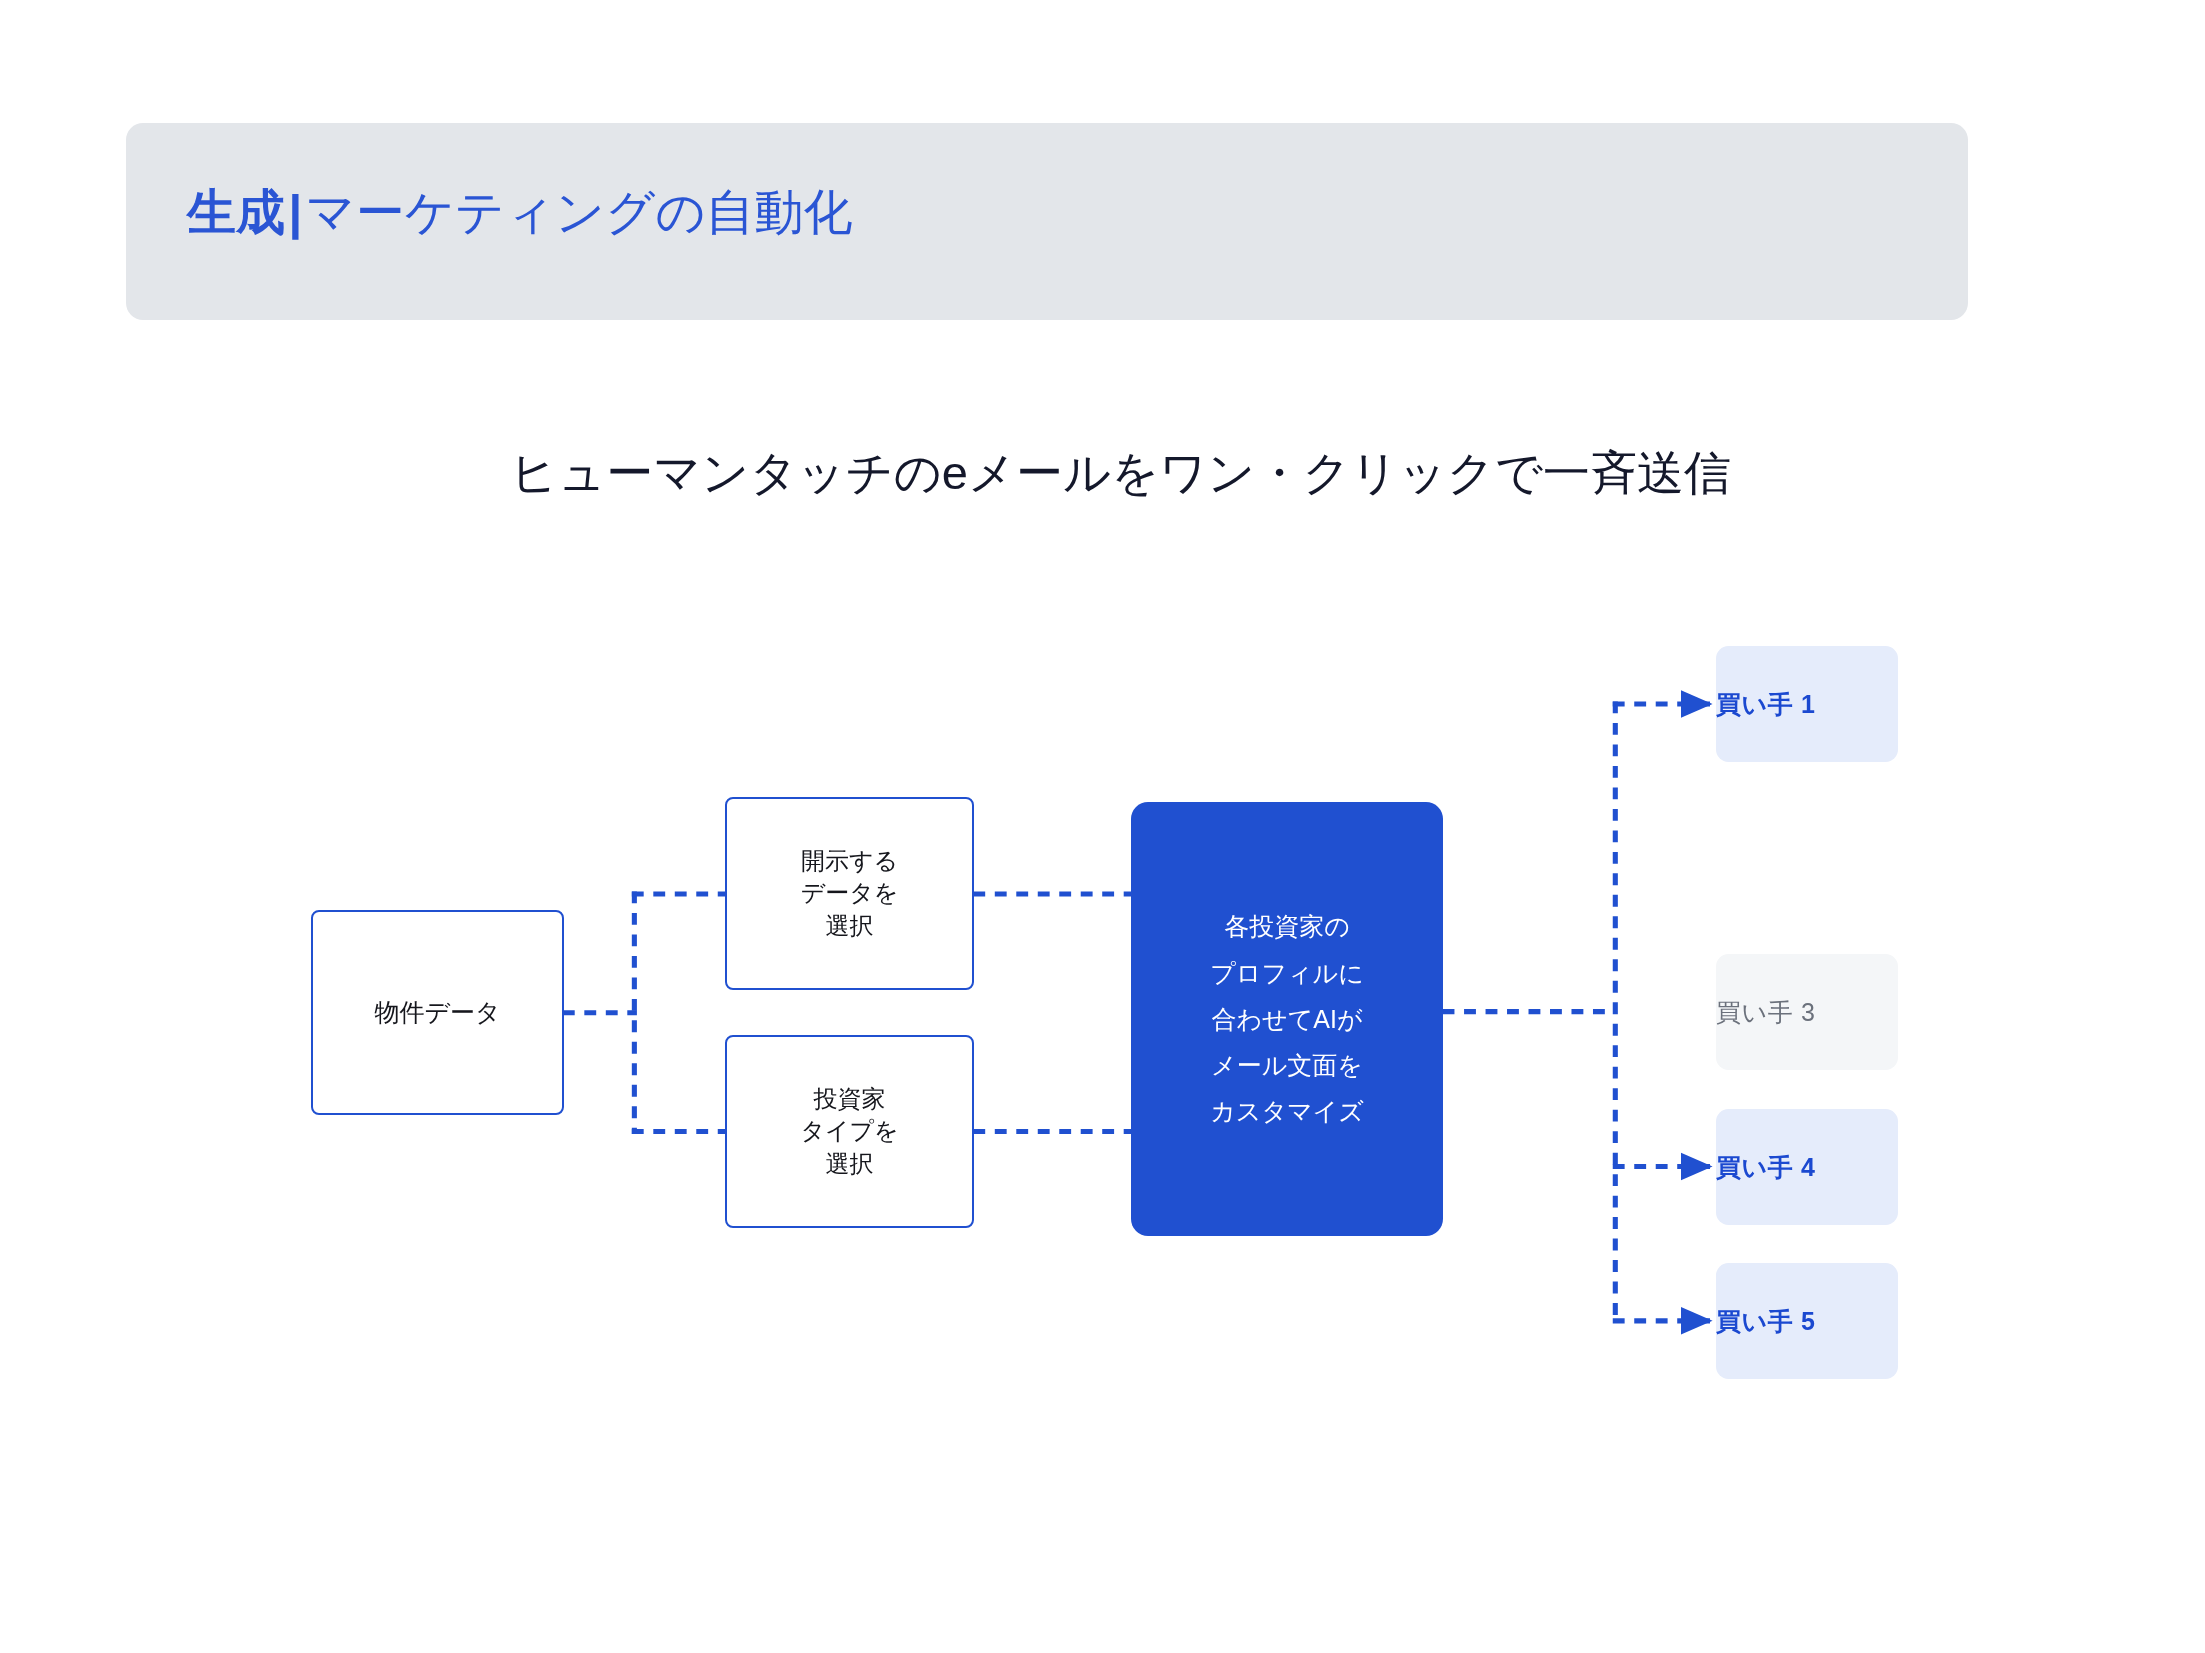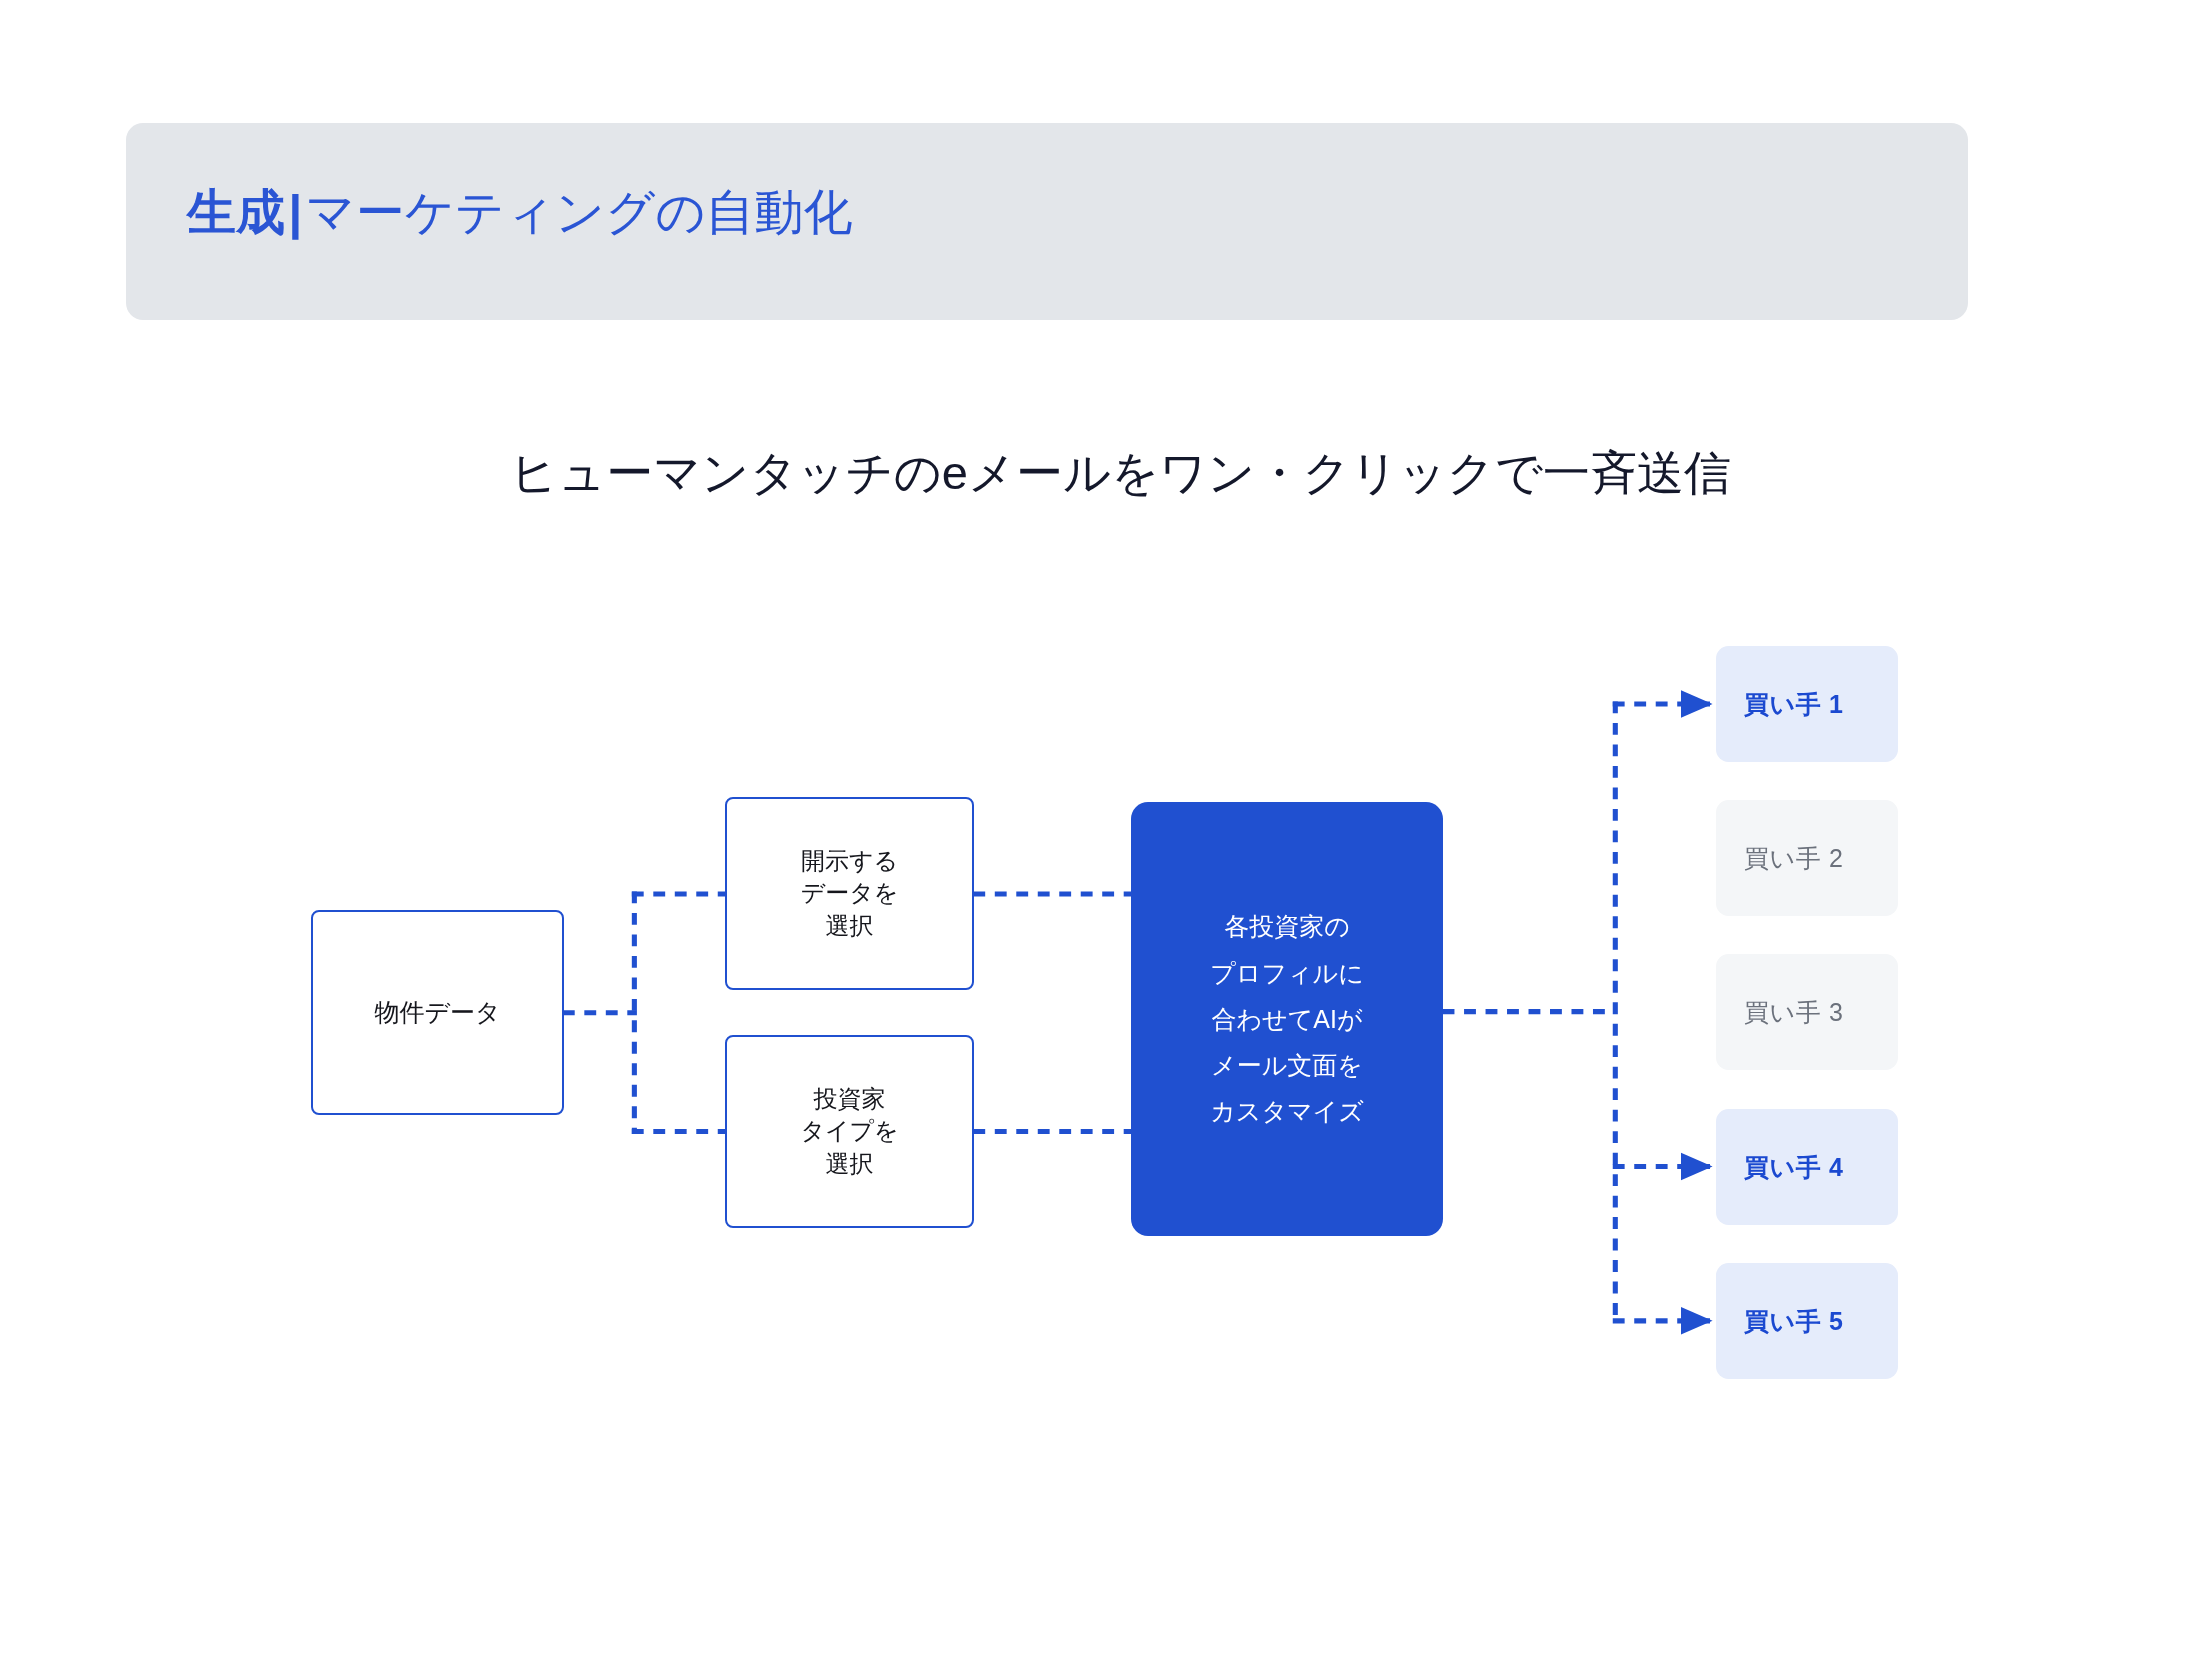--- a/index.html
+++ b/index.html
@@ -79,21 +79,20 @@
   #node-ai .node-text { font-size: 25px; line-height: 1.85; }
 
   
   .buyer-card {
     position: absolute;
     left: 1716px;
     width: 182px; height: 116px;
     border-radius: 12.4px;
     display: flex;
     align-items: center;
-    padding-left: 28px;
     font-size: 25px;
     letter-spacing: 0.6px;
   }
   .buyer-card.active { background: #e5ecfb; color: #1b49d0; font-weight: bold; }
   .buyer-card.inactive { background: #f4f6f8; color: #6b717c; font-weight: normal; }
 
   
   #wires { position: absolute; left: 0; top: 0; width: 2205px; height: 1654px; }
 </style>
 </head>
@@ -154,23 +153,20 @@
     <span class="node-text">各投資家の
 プロフィルに
 合わせてAIが
 メール文面を
 カスタマイズ</span>
   </div>
 
   <div class="buyer-card active" style="top:646px">
     <span>買い手 1</span>
   </div>
-  <div class="buyer-card inactive" style="top:800px">
-    <span>買い手 2</span>
-  </div>
   <div class="buyer-card inactive" style="top:954px">
     <span>買い手 3</span>
   </div>
   <div class="buyer-card active" style="top:1109px">
     <span>買い手 4</span>
   </div>
   <div class="buyer-card active" style="top:1263px">
     <span>買い手 5</span>
   </div>
 

